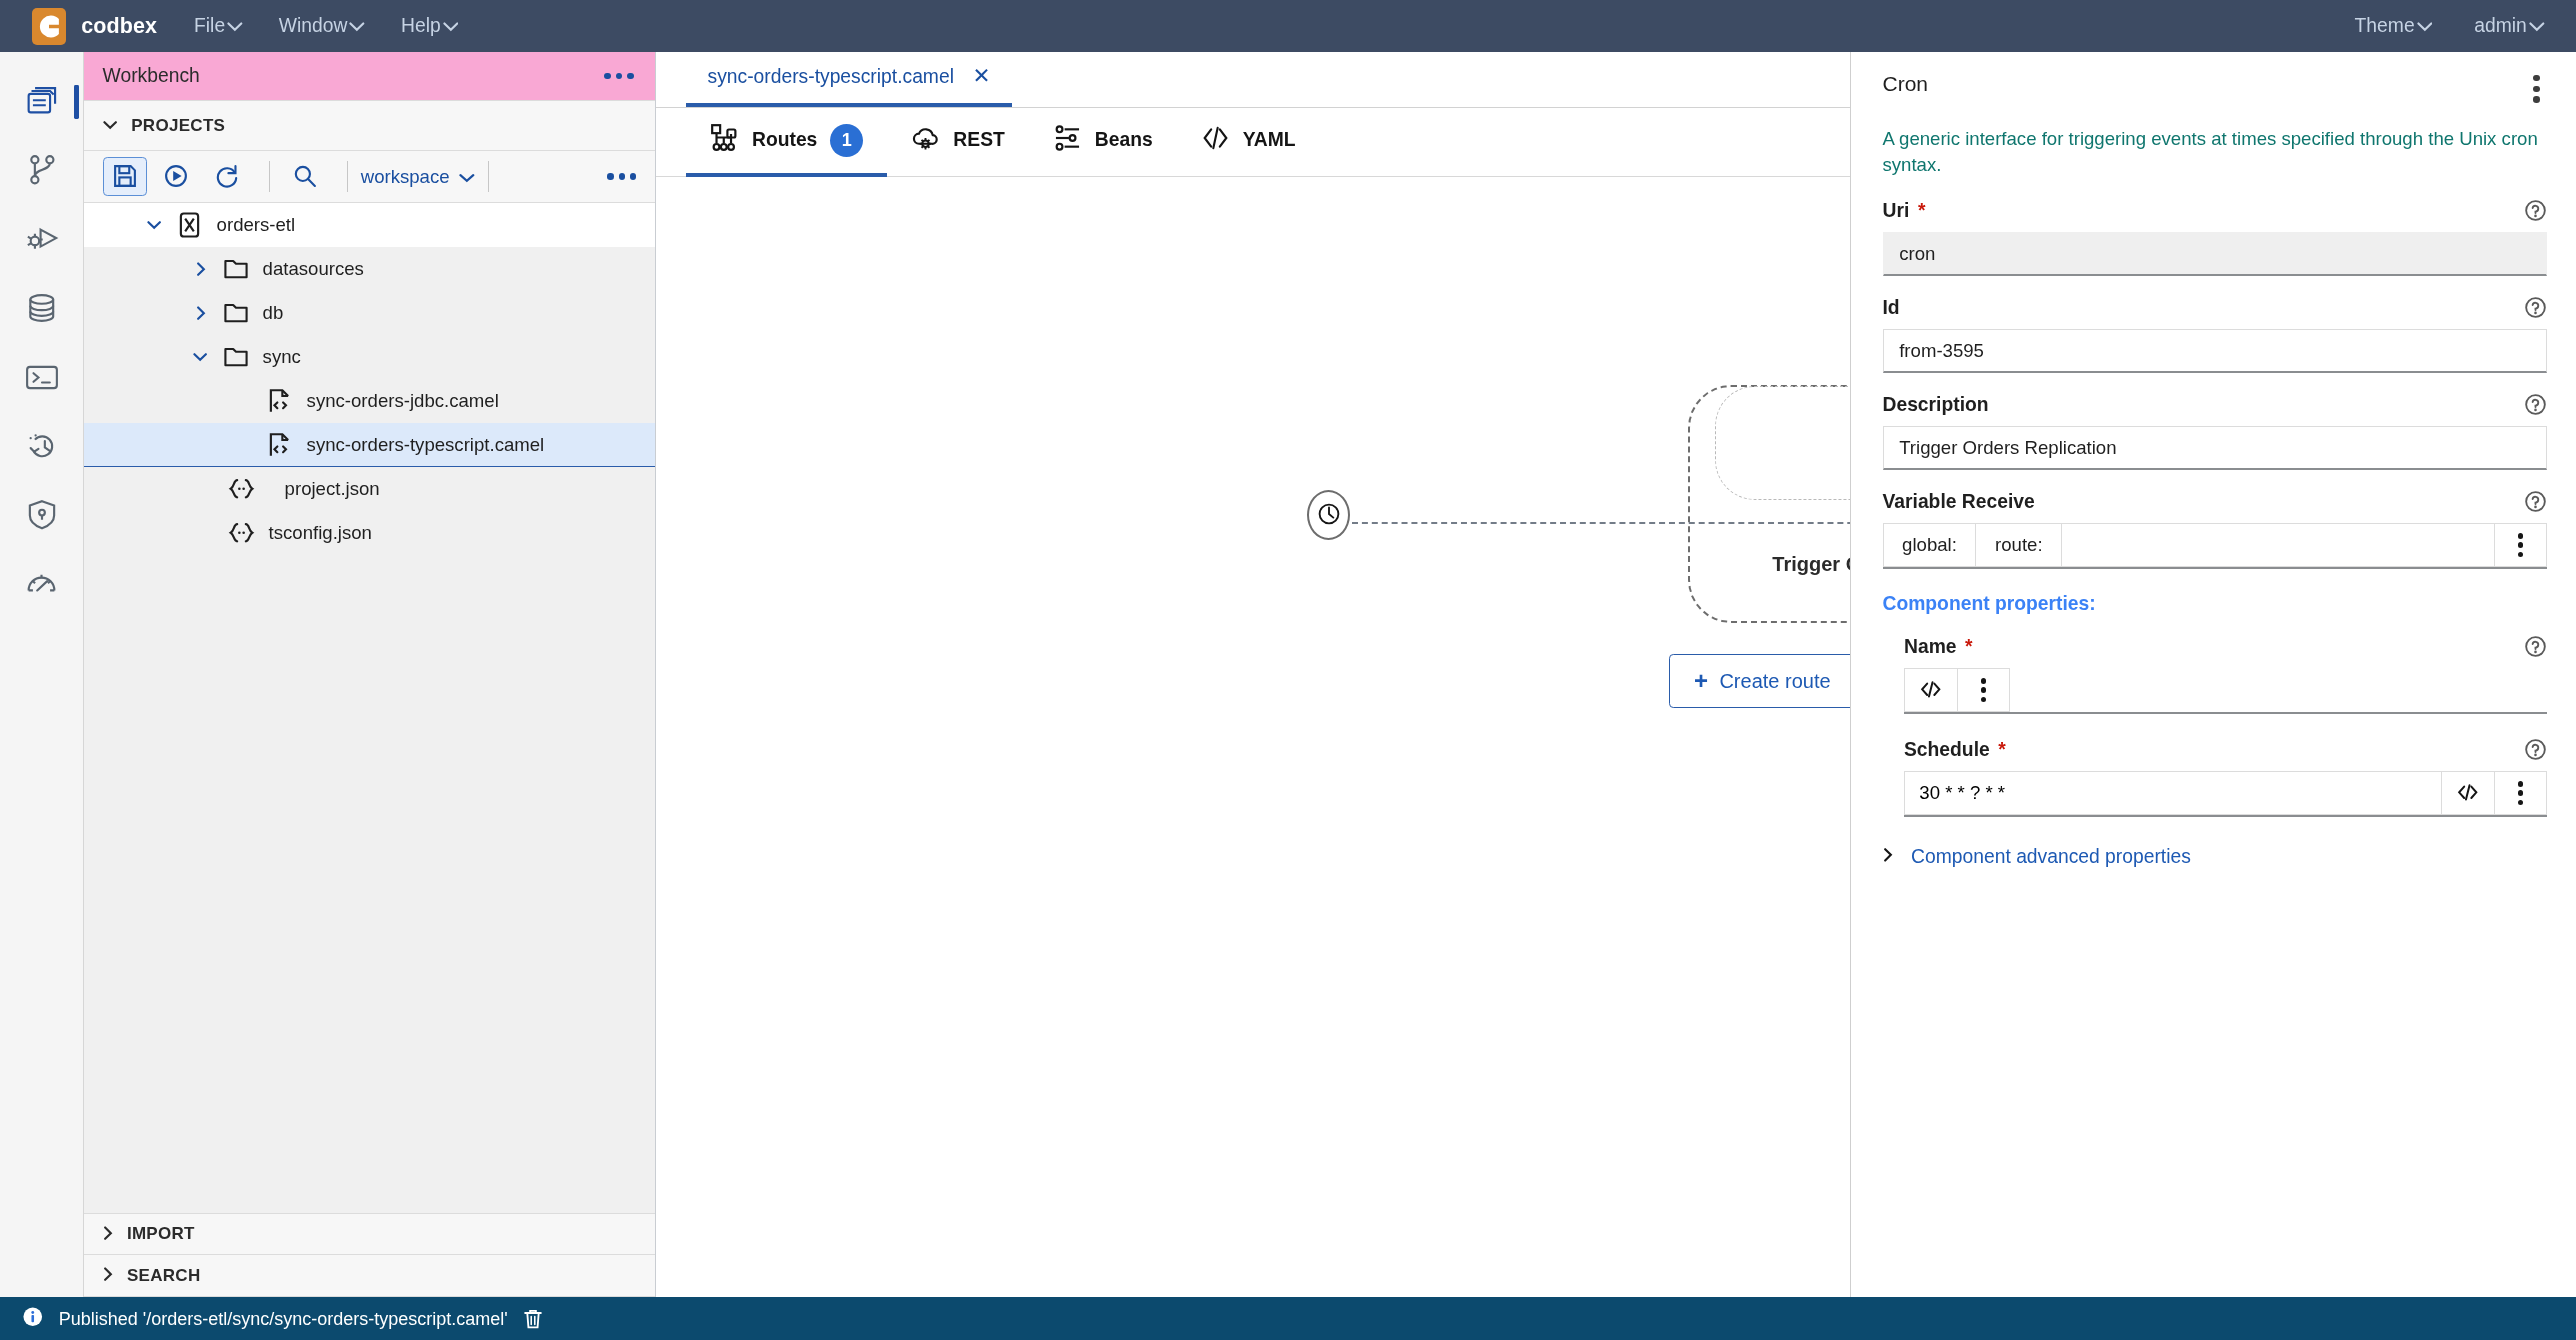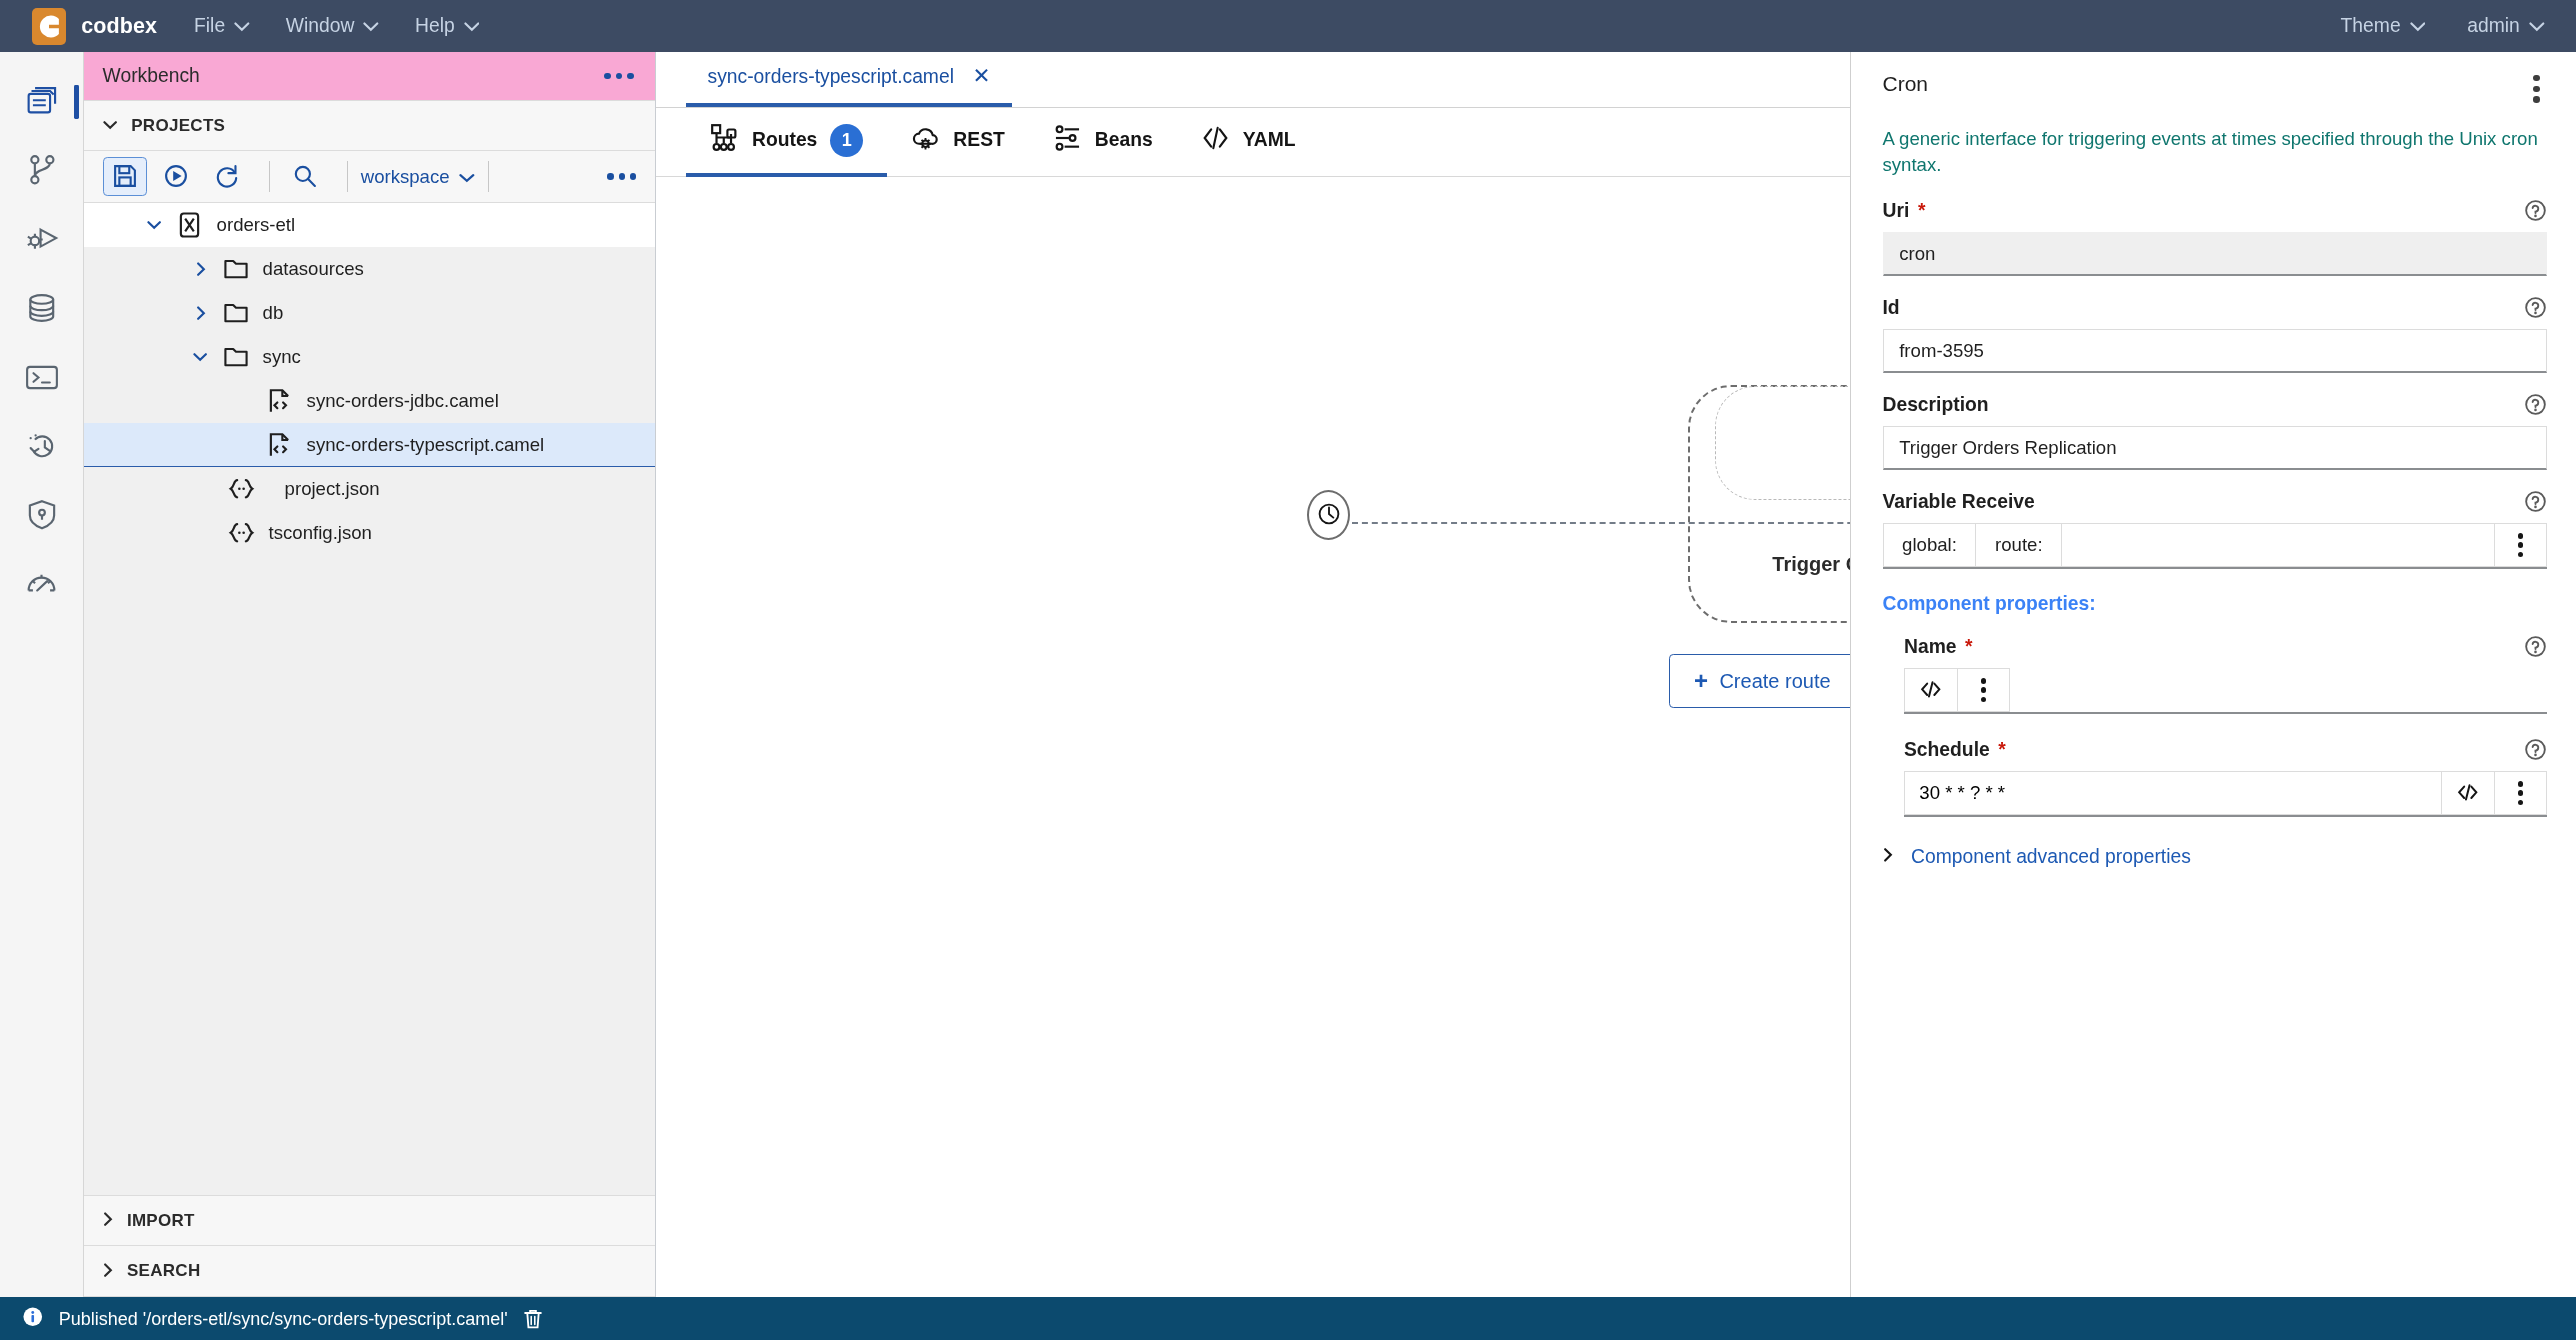--- a/index.html
+++ b/index.html
@@ -21,21 +21,21 @@
   }
   .logo-box {
     width: 34px; height: 37px; border-radius: 5px;
     background: #d9882e;
     display: flex; align-items: center; justify-content: center;
     margin-right: 15.7px; flex: 0 0 auto;
   }
   .brand { font-size: 21.5px; font-weight: bold; color: #fff; margin-right: 37px; letter-spacing: 0.1px; }
   .menu-item {
     font-size: 19.3px; color: #c6d3e4; margin-right: 36px;
-    display: flex; align-items: flex-start; gap: 9px; cursor: default; white-space: nowrap;
+    display: flex; align-items: flex-start; gap: 2px; cursor: default; white-space: nowrap;
   }
   .topbar-right { margin-left: auto; display: flex; align-items: center; }
   .topbar-right .menu-item { margin-right: 0; margin-left: 42px; }
 
   
   .body-row { flex: 1 1 auto; display: flex; min-height: 0; }
 
   
   .rail {
     width: 84px; flex: 0 0 84px;
@@ -67,21 +67,21 @@
     display: flex; align-items: center;
     padding: 0 21.5px 0 18.6px;
     border-bottom: 0.7px solid #dcdcdc;
     background: #f9a8d4;
   }
   .explorer-title { font-size: 19.3px; color: #2b2b2b; }
   .kebab-h { margin-left: auto; display: flex; gap: 5px; cursor: pointer; }
   .kebab-h i { width: 6.4px; height: 6.4px; border-radius: 50%; background: #1a4fa0; display: block; }
 
   .section-head {
-    height: 51px; flex: 0 0 50px;
+    height: 42px; flex: 0 0 50px;
     display: flex; align-items: center; gap: 14.3px;
     padding: 0 18.6px;
     border-bottom: 0.7px solid #dcdcdc;
     background: #f7f7f7; cursor: pointer;
   }
   .section-head .lbl { font-size: 17px; font-weight: bold; color: #2b2b2b; letter-spacing: 0.3px; }
 
   .tree-toolbar {
     height: 52px; flex: 0 0 52px;
     display: flex; align-items: center; gap: 0;

